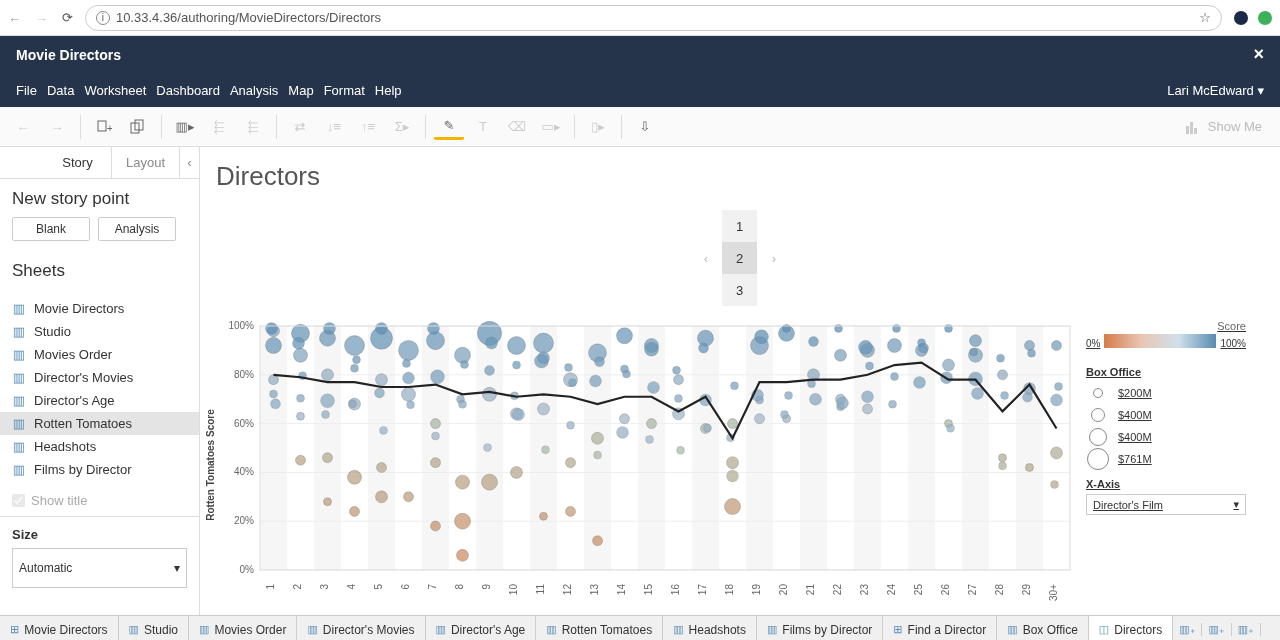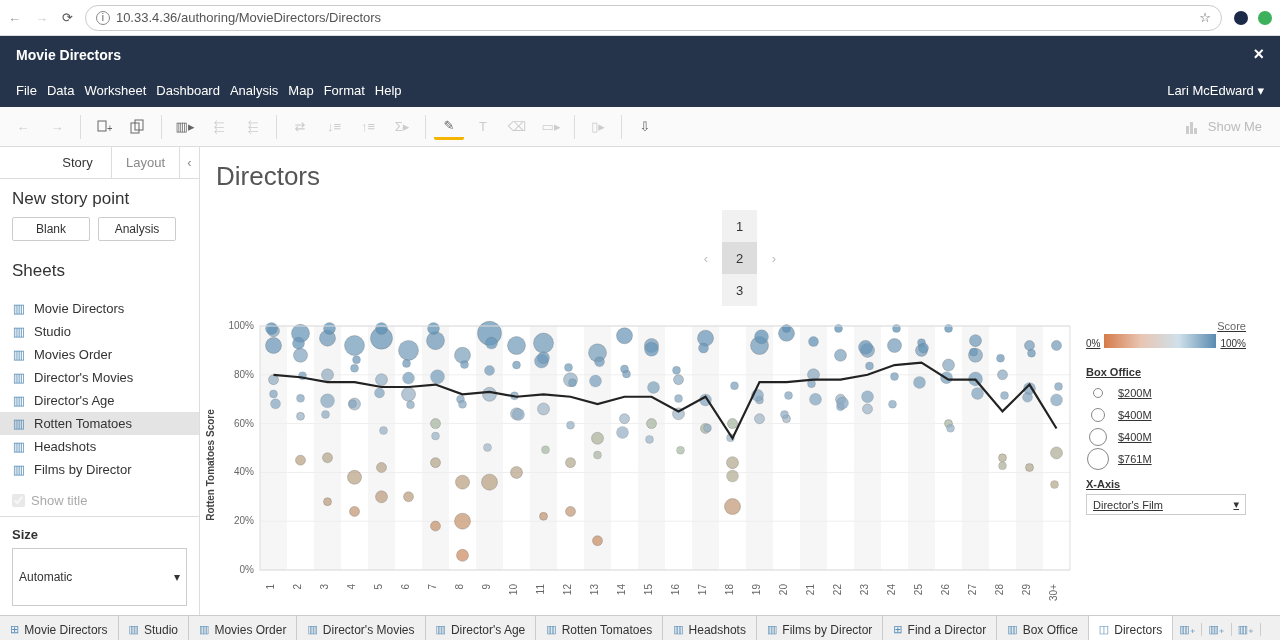--- a/index.html
+++ b/index.html
@@ -43,21 +43,21 @@
 .side-section h4 { font-size: 17px; font-weight: 500; margin-bottom: 8px; }
 .btn-row { display: flex; gap: 8px; }
 .small-btn { border: 1px solid #ccc; padding: 4px 0; width: 78px; text-align: center; font-size: 12px; border-radius: 2px; cursor: pointer; background: #fff; }
 .sheet-list { padding: 4px 0; }
 .sheet-item { display: flex; align-items: center; gap: 8px; padding: 4px 12px; cursor: pointer; font-size: 13px; }
 .sheet-item.selected { background: #e4e4e4; }
 .sheet-icon { width: 14px; height: 14px; display: flex; align-items: center; justify-content: center; color: #5a8fb8; }
 .show-title { padding: 8px 12px; color: #aaa; display: flex; align-items: center; gap: 6px; font-size: 13px; }
 .show-title input { opacity: 0.5; }
 .size-sec { border-top: 1px solid #ddd; padding: 10px 12px; }
-.size-sel { border: 1px solid #ccc; padding: 21px 6px; display: flex; justify-content: space-between; align-items: center; margin-top: 6px; font-size: 12px; }
+.size-sel { border: 1px solid #ccc; padding: 12px 6px; display: flex; justify-content: space-between; align-items: center; margin-top: 6px; font-size: 12px; }
 
 
 .viz { flex: 1; padding: 14px 16px 0 16px; position: relative; overflow: hidden; }
 .viz h1 { font-size: 26px; font-weight: 400; color: #555; margin-bottom: 18px; }
 .pager { display: flex; justify-content: center; align-items: center; gap: 2px; margin-bottom: 14px; }
 .pager .pg { width: 36px; height: 32px; display: flex; align-items: center; justify-content: center; background: #f1f1f1; border-right: 1px solid #fff; cursor: pointer; }
 .pager .pg.active { background: #ddd; }
 .pager .arr { width: 28px; color: #bbb; text-align: center; }
 
 .chart-row { display: flex; gap: 10px; }

